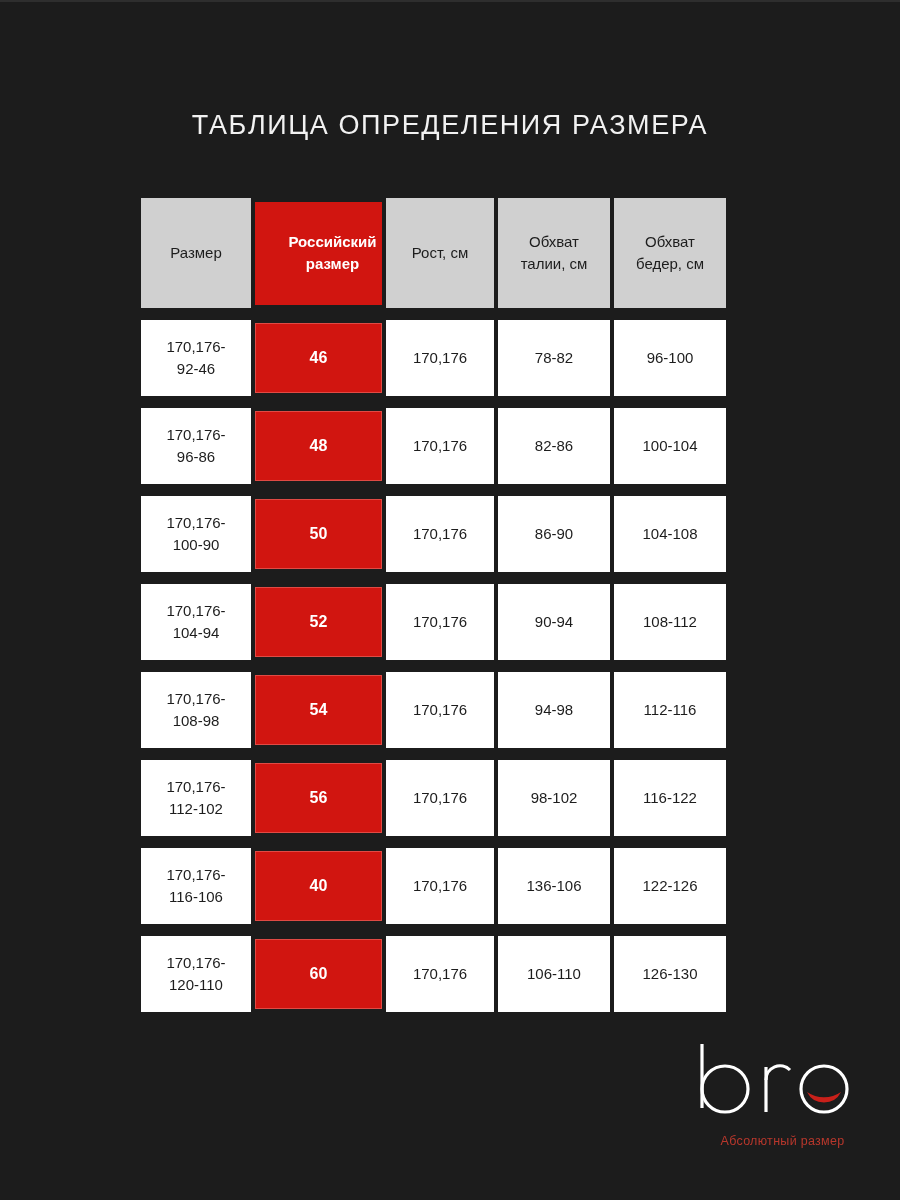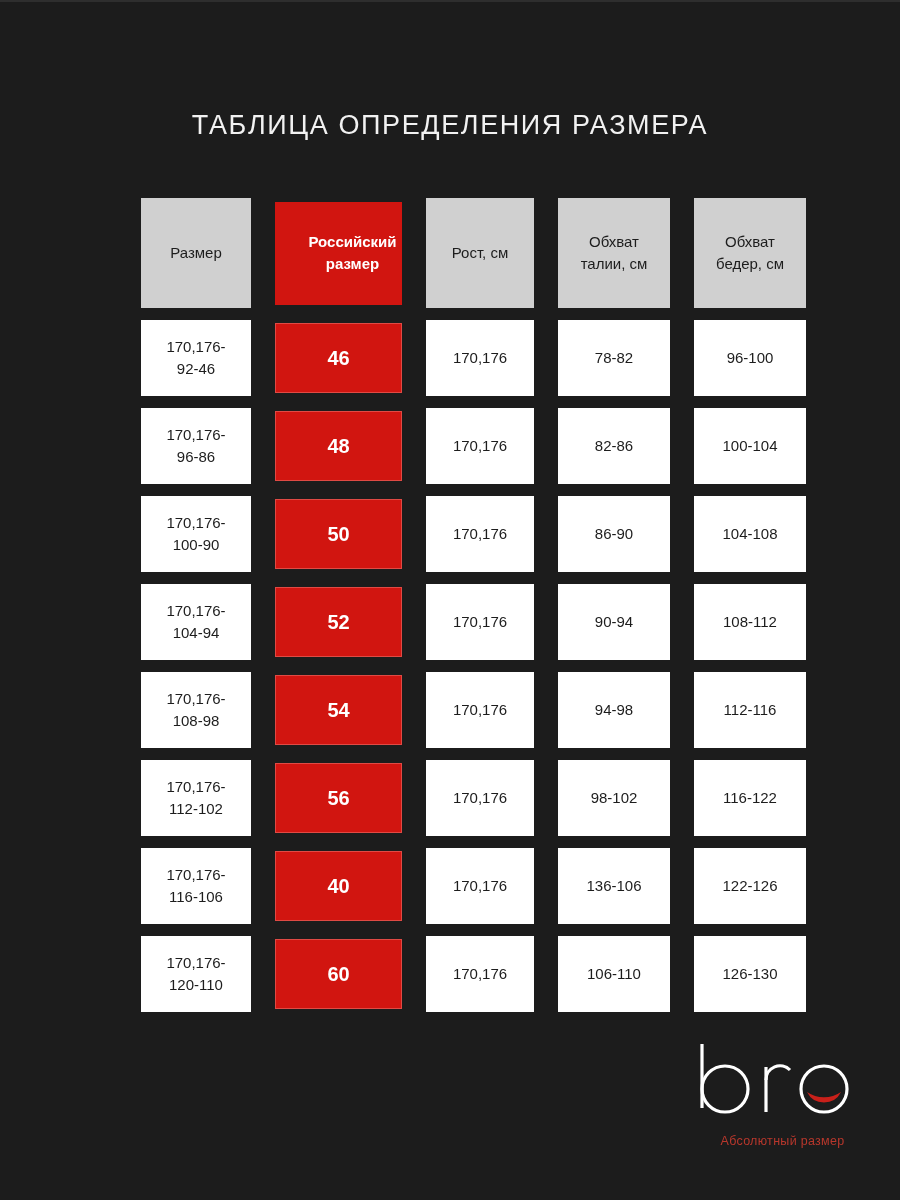--- a/index.html
+++ b/index.html
@@ -41,21 +41,21 @@
   
   .table {
     position: absolute;
     left: 141px;
     top: 196px;
     width: 620px;
   }
   .row {
     display: flex;
     align-items: center;
-    gap: 24px;
+    gap: 4px;
     margin-bottom: 12px;
   }
   .row:last-child { margin-bottom: 0; }
 
   .cell {
     box-sizing: border-box;
     display: flex;
     align-items: center;
     justify-content: center;
     text-align: center;
@@ -89,21 +89,21 @@
   }
 
   
   .row-data .cell {
     height: 76px;
   }
   .row-data .cell.red-col {
     background: #d11510;
     color: #ffffff;
     font-weight: bold;
-    font-size: 20px;
+    font-size: 16px;
     height: 70px;
     border: 1px solid #e04a44;
   }
 
   .cell span { display: block; }
 
   
   .logo-block {
     position: absolute;
     left: 690px;

